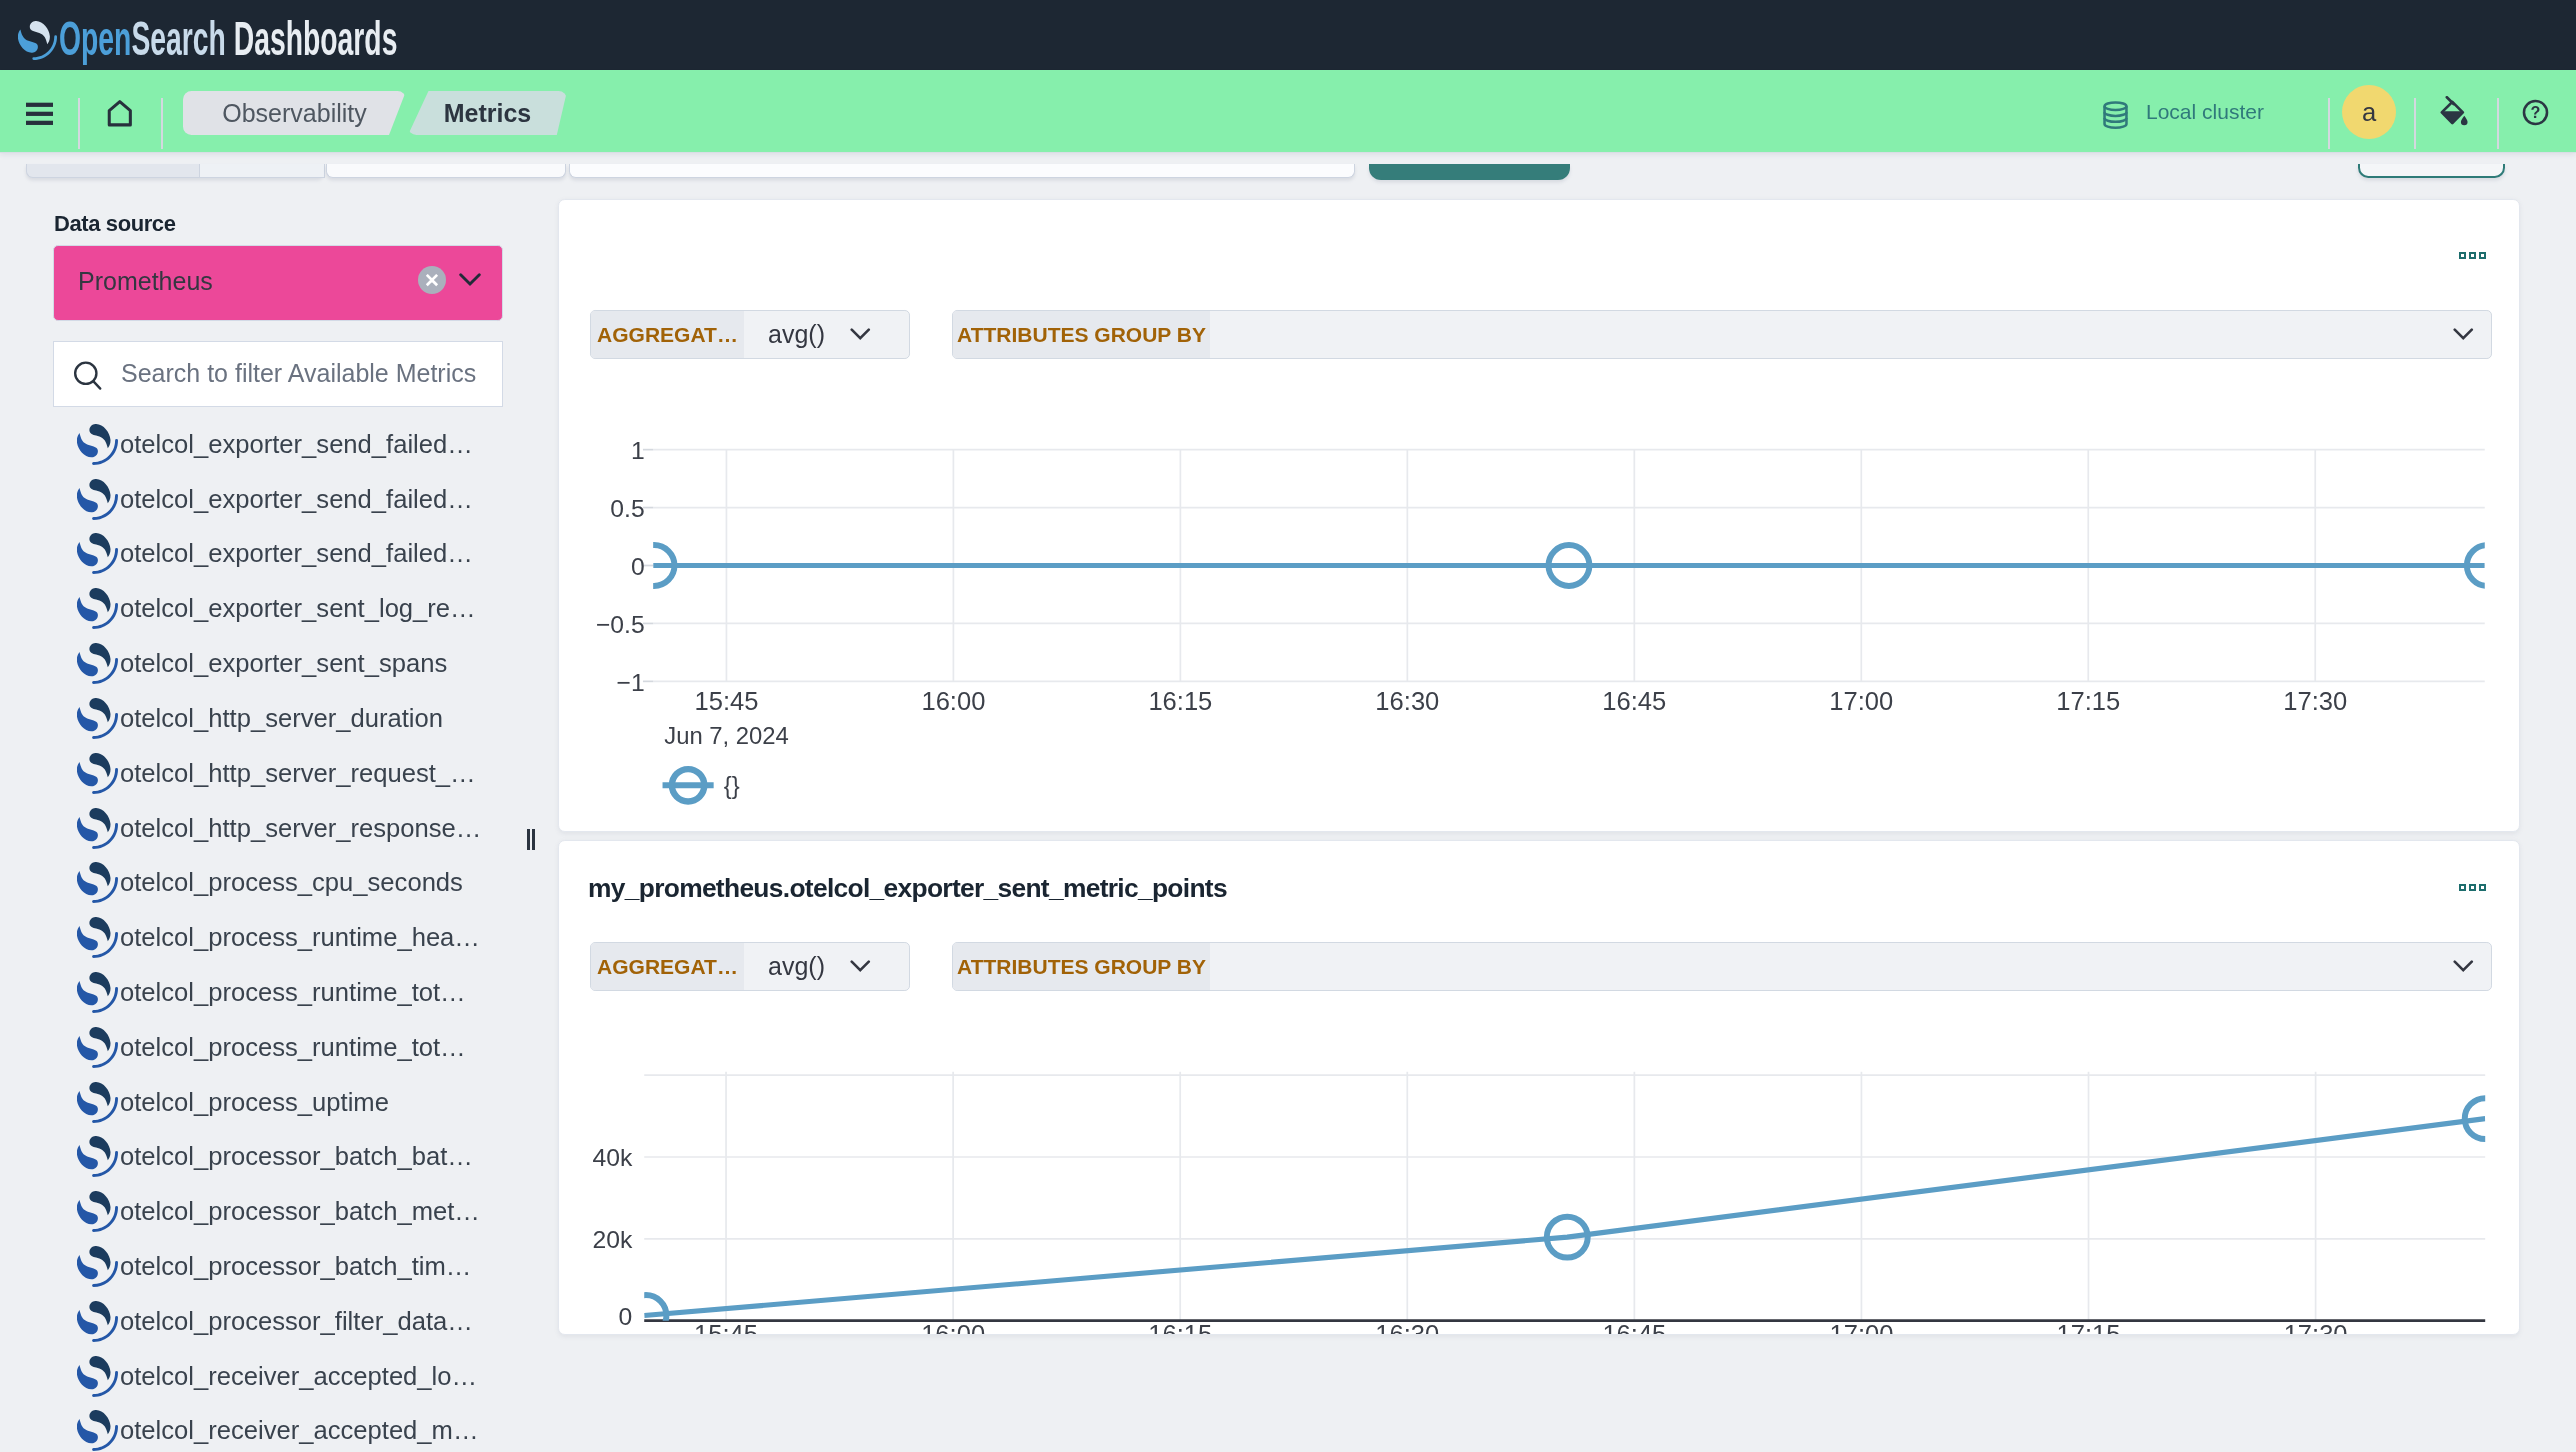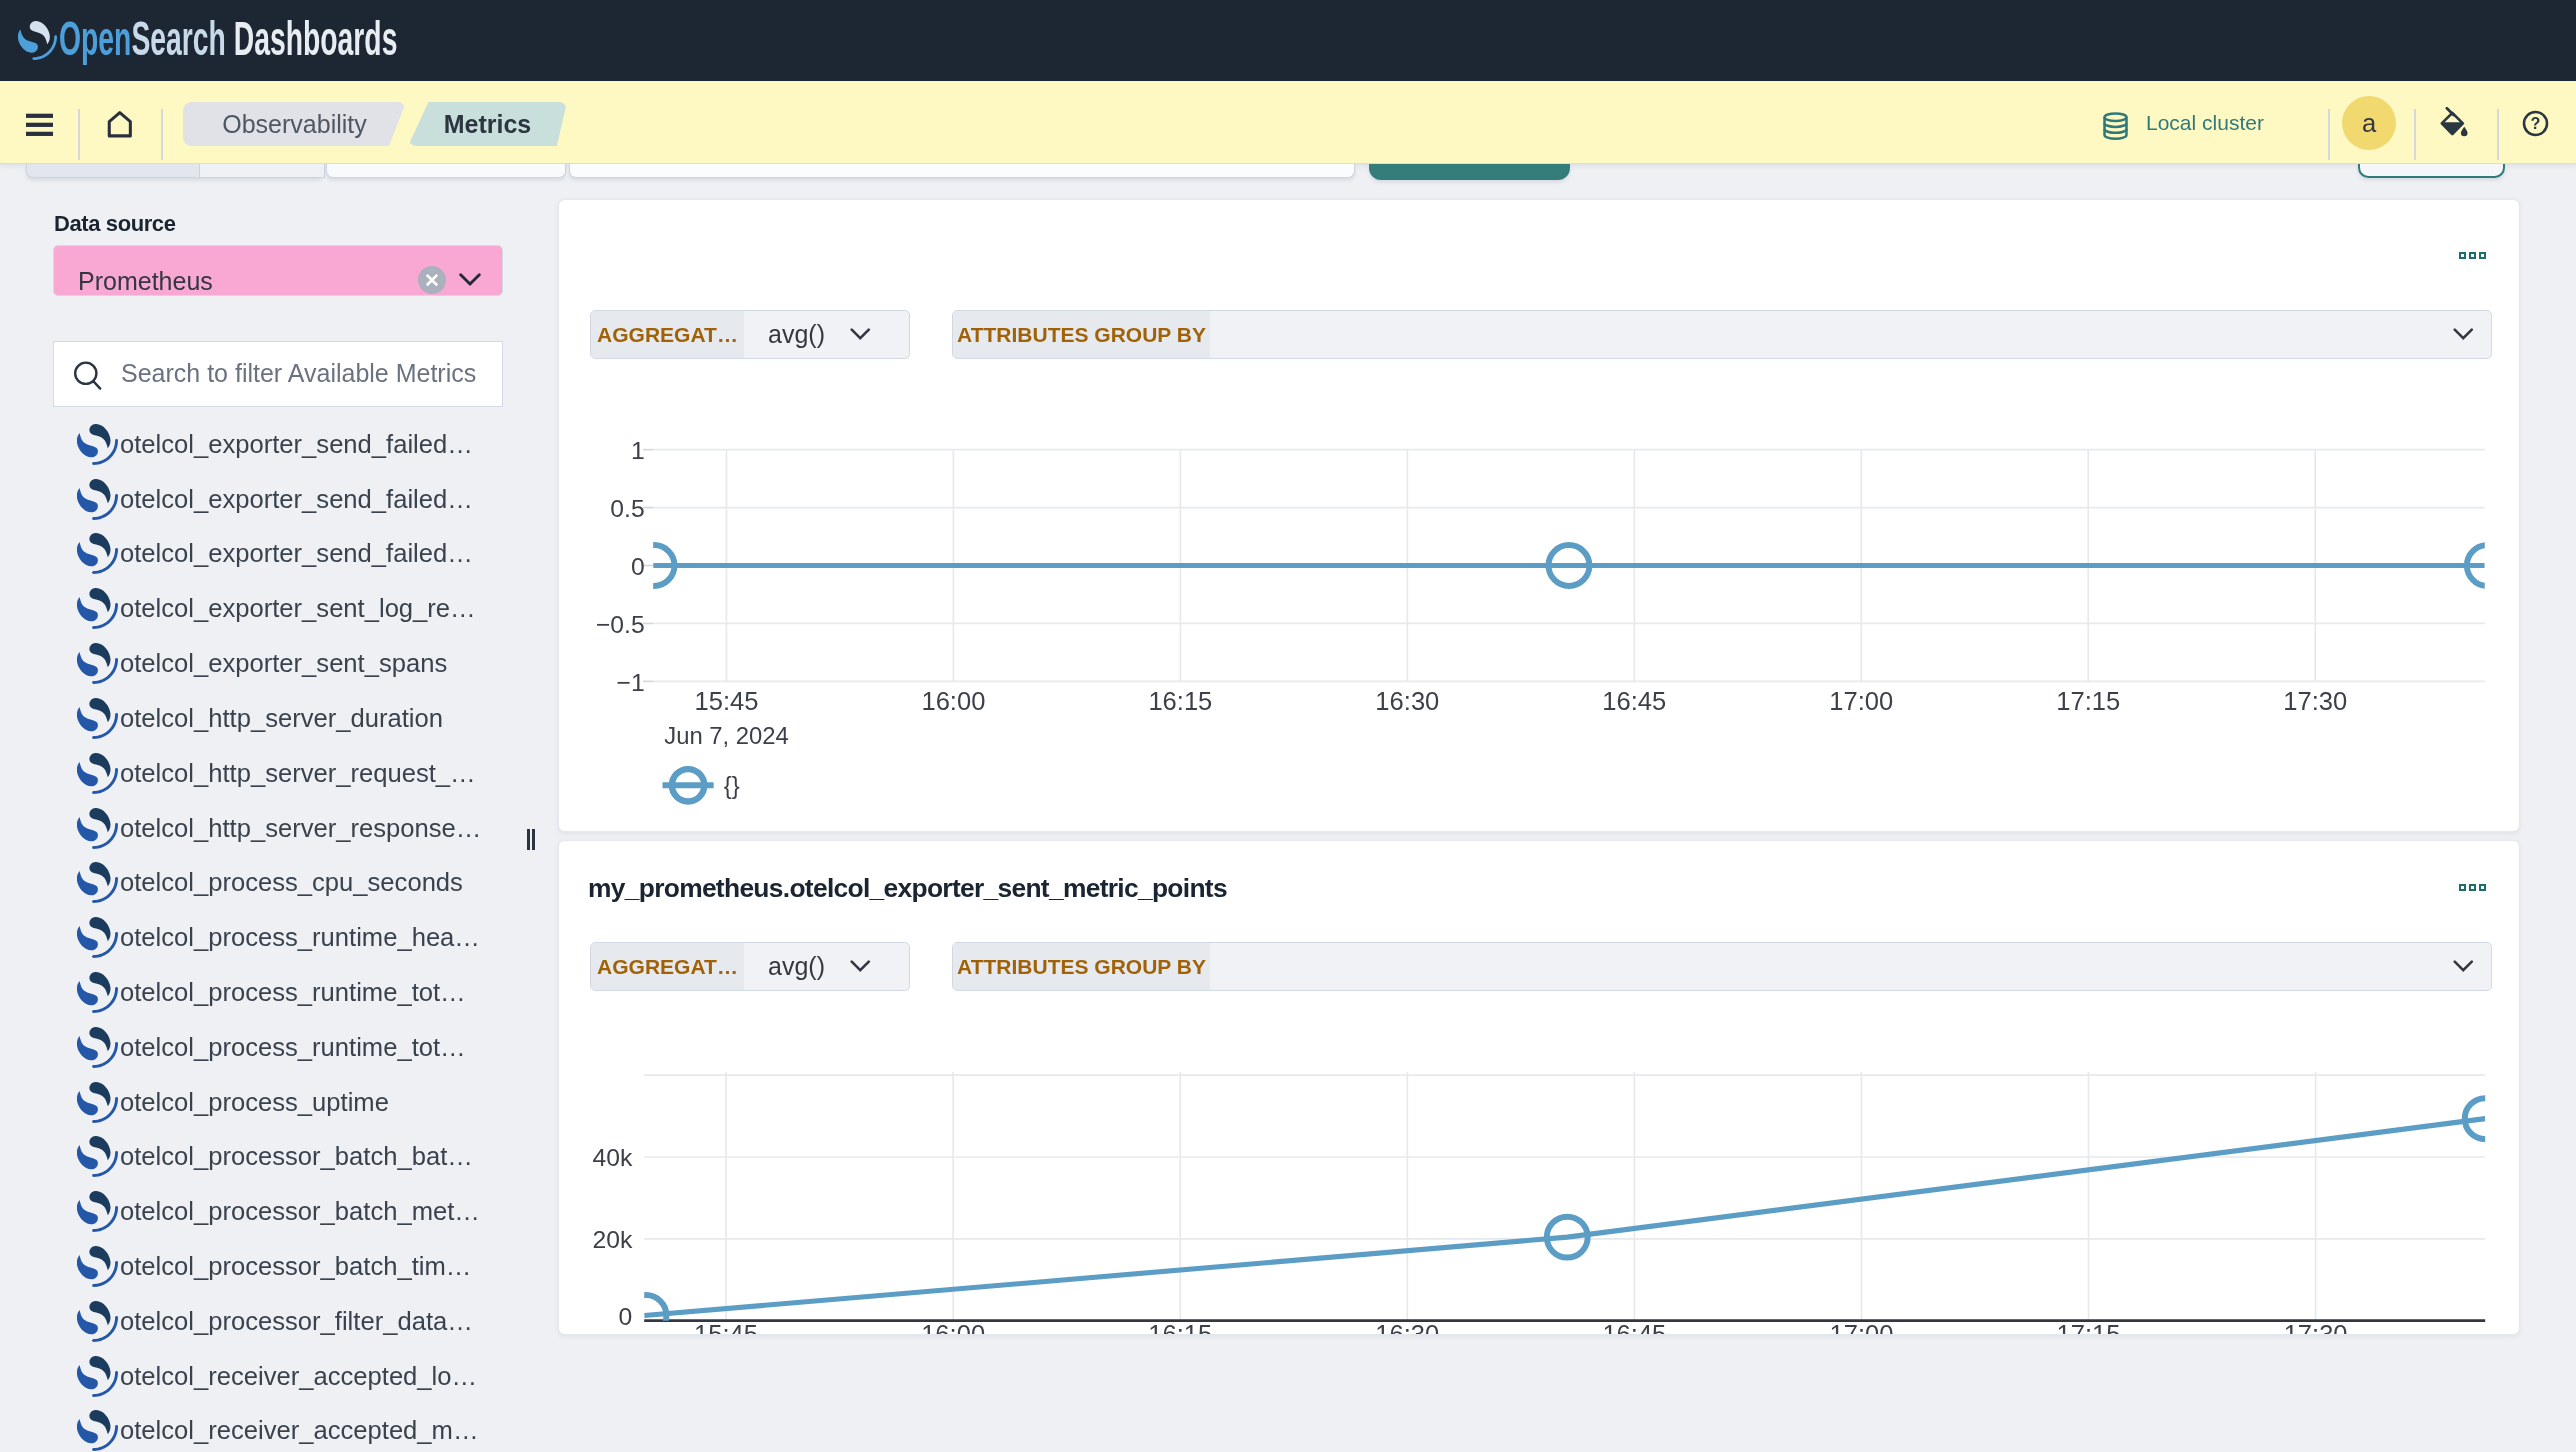--- a/index.html
+++ b/index.html
@@ -9,21 +9,21 @@
 
   
   .topbar { position:absolute; left:0; top:0; width:2576px; height:81px; background:#1d2733; }
   .logo-text { position:absolute; left:59px; top:11px; font-size:48px; font-weight:bold; white-space:nowrap;
     transform:scaleX(0.59); transform-origin:left center; letter-spacing:0px; }
   .logo-text .t1 { color:#4c9fd9; }
   .logo-text .t2 { color:#c8daea; }
   .logo-text .t3 { color:#e8edf2; }
 
   
-  .nav { position:absolute; left:0; top:81px; width:2576px; height:83px; background:#fef9c3;
+  .nav { position:absolute; left:0; top:70px; width:2576px; height:83px; background:#86efac;
     border-bottom:1.7px solid #d9dee5; box-shadow:0 2.6px 4.3px rgba(140,150,165,0.15); }
   .vsep { position:absolute; top:28px; width:1.7px; height:51px; background:#d3d8df; }
   .crumb { position:absolute; top:21px; height:44px; font-size:25px; display:flex; align-items:center; justify-content:center; }
   .crumb-obs { left:183px; width:223px; background:#e0e2e7; color:#4f5761;
     border-radius:8.5px; clip-path:polygon(0 0, 100% 0, calc(100% - 17px) 100%, 0 100%); }
   .crumb-met { left:408px; width:159px; background:#c9dfdc; color:#2c3540; font-weight:bold;
     border-radius:8.5px; clip-path:polygon(20.5px 0, 100% 0, calc(100% - 10.2px) 100%, 0 100%); }
   .localcluster { position:absolute; left:2146px; top:30px; font-size:21px; color:#30797b; }
   .avatar { position:absolute; left:2342px; top:15.3px; width:54px; height:54px; border-radius:50%;
     background:#f1d86f; color:#343741; font-size:25.6px; display:flex; align-items:center; justify-content:center; }
@@ -32,21 +32,21 @@
   .strip { position:absolute; top:164px; height:13.6px; box-shadow:0 2.6px 3.4px rgba(120,130,150,0.18); }
   .strip.s1 { left:25.6px;  width:298px; background:#e2e6ed; border:1.7px solid #cdd4e0; border-top:none; border-radius:0 0 6.8px 6.8px; }
   .strip.s1b{ left:199px; width:126px; background:#eef1f5; border:1.7px solid #cdd4e0; border-top:none; box-shadow:none; }
   .strip.s2 { left:326px; width:240px; background:#f9fafc; border:1.7px solid #cdd4e0; border-top:none; border-radius:0 0 6.8px 6.8px; }
   .strip.s3 { left:569px; width:786px; background:#fbfcfe; border:1.7px solid #cdd4e0; border-top:none; border-radius:0 0 6.8px 6.8px; }
   .strip.s4 { left:1369px; width:201px; height:16px; background:#357d7a; border-radius:0 0 12px 12px; }
   .strip.s5 { left:2358px; width:147px; background:#f4f6f8; border:2.6px solid #2e7b78; border-top:none; border-radius:0 0 10.2px 10.2px; }
 
   
   .ds-label { position:absolute; left:54px; top:211px; font-size:22px; font-weight:bold; color:#1a2531; letter-spacing:-0.4px; }
-  .combo { position:absolute; left:53px; top:245px; width:450px; height:51px; background:#f9a8d4;
+  .combo { position:absolute; left:53px; top:245px; width:450px; height:76px; background:#ec4899;
     border:1.7px solid #d3dae6; border-radius:5.1px; }
   .combo .val { position:absolute; left:24px; top:20.5px; font-size:25px; color:#343741; }
   .clearbtn { position:absolute; left:418px; top:266px; width:28px; height:28px; border-radius:50%; background:#aab0bc;
     color:#fff; display:flex; align-items:center; justify-content:center; font-size:19px; font-weight:bold; }
   .searchbox { position:absolute; left:53px; top:341px; width:450px; height:66px; background:#fff;
     border:1.7px solid #d3dae6; border-radius:0; }
   .searchbox .ph { position:absolute; left:67px; top:17px; font-size:25px; color:#6a7280; }
   .mrow { position:absolute; left:77px; height:55px; display:flex; align-items:center; }
   .mrow svg { width:41px; height:41px; }
   .mrow .txt { margin-left:2px; font-size:25.6px; color:#39424d; white-space:nowrap; }

